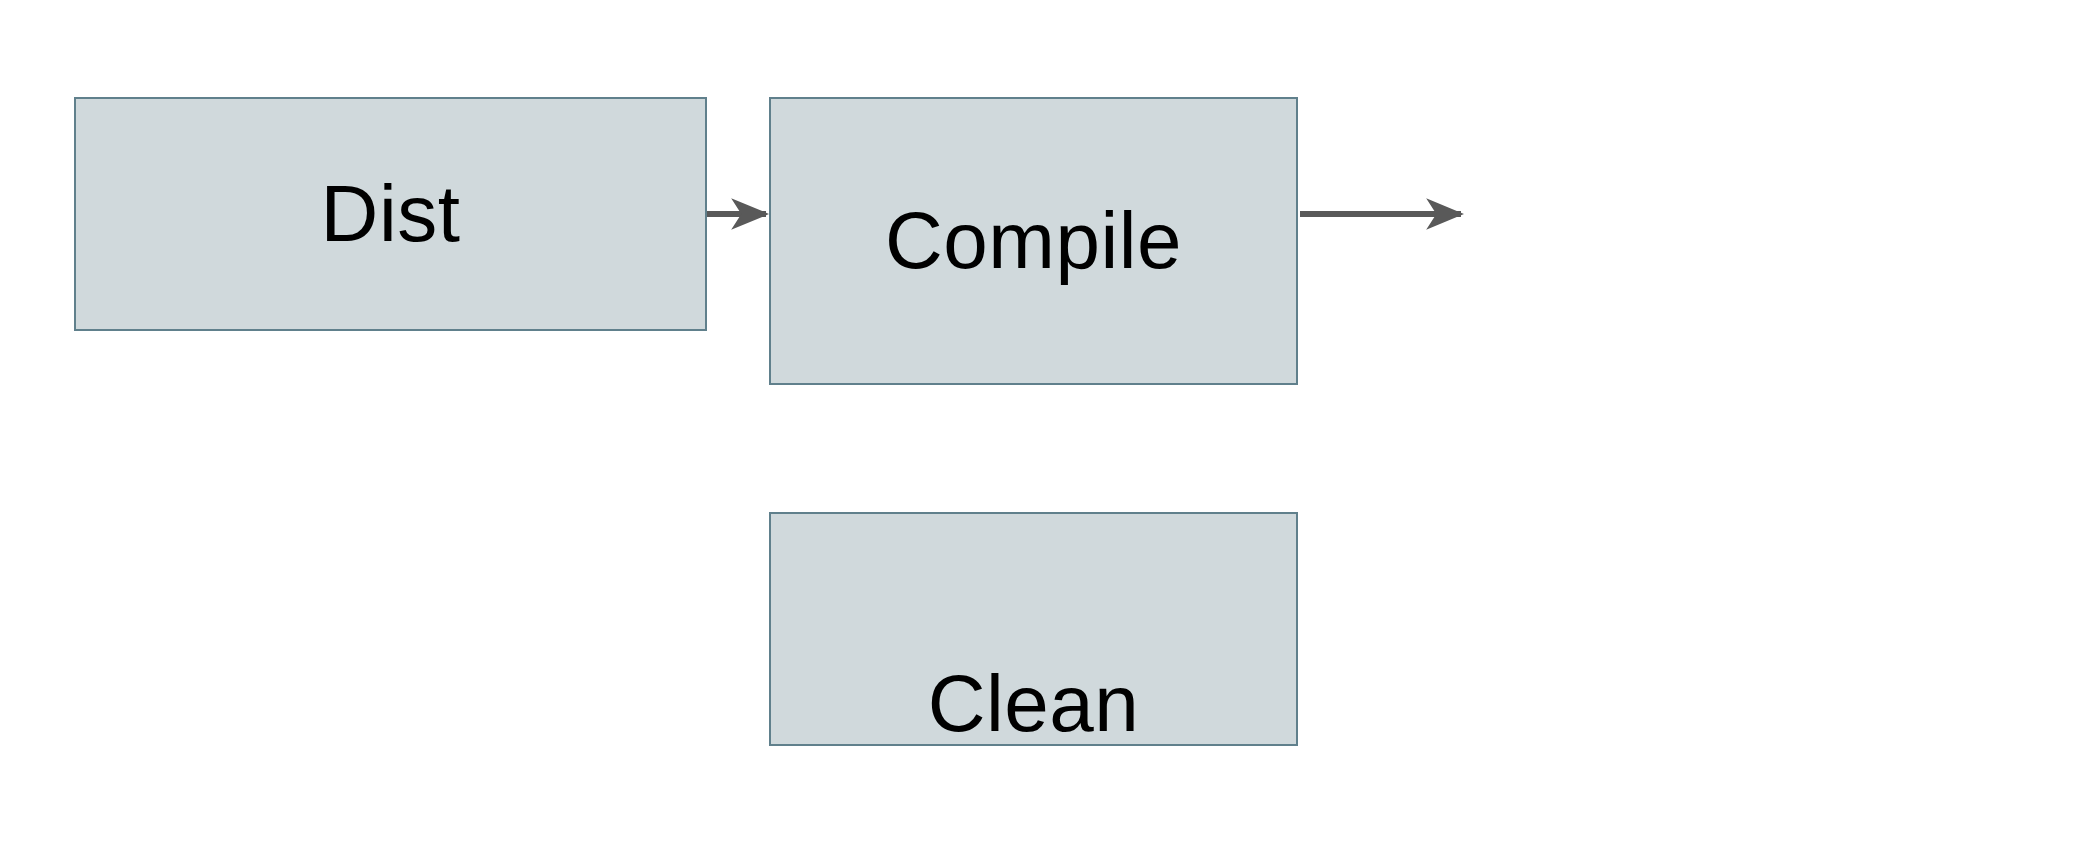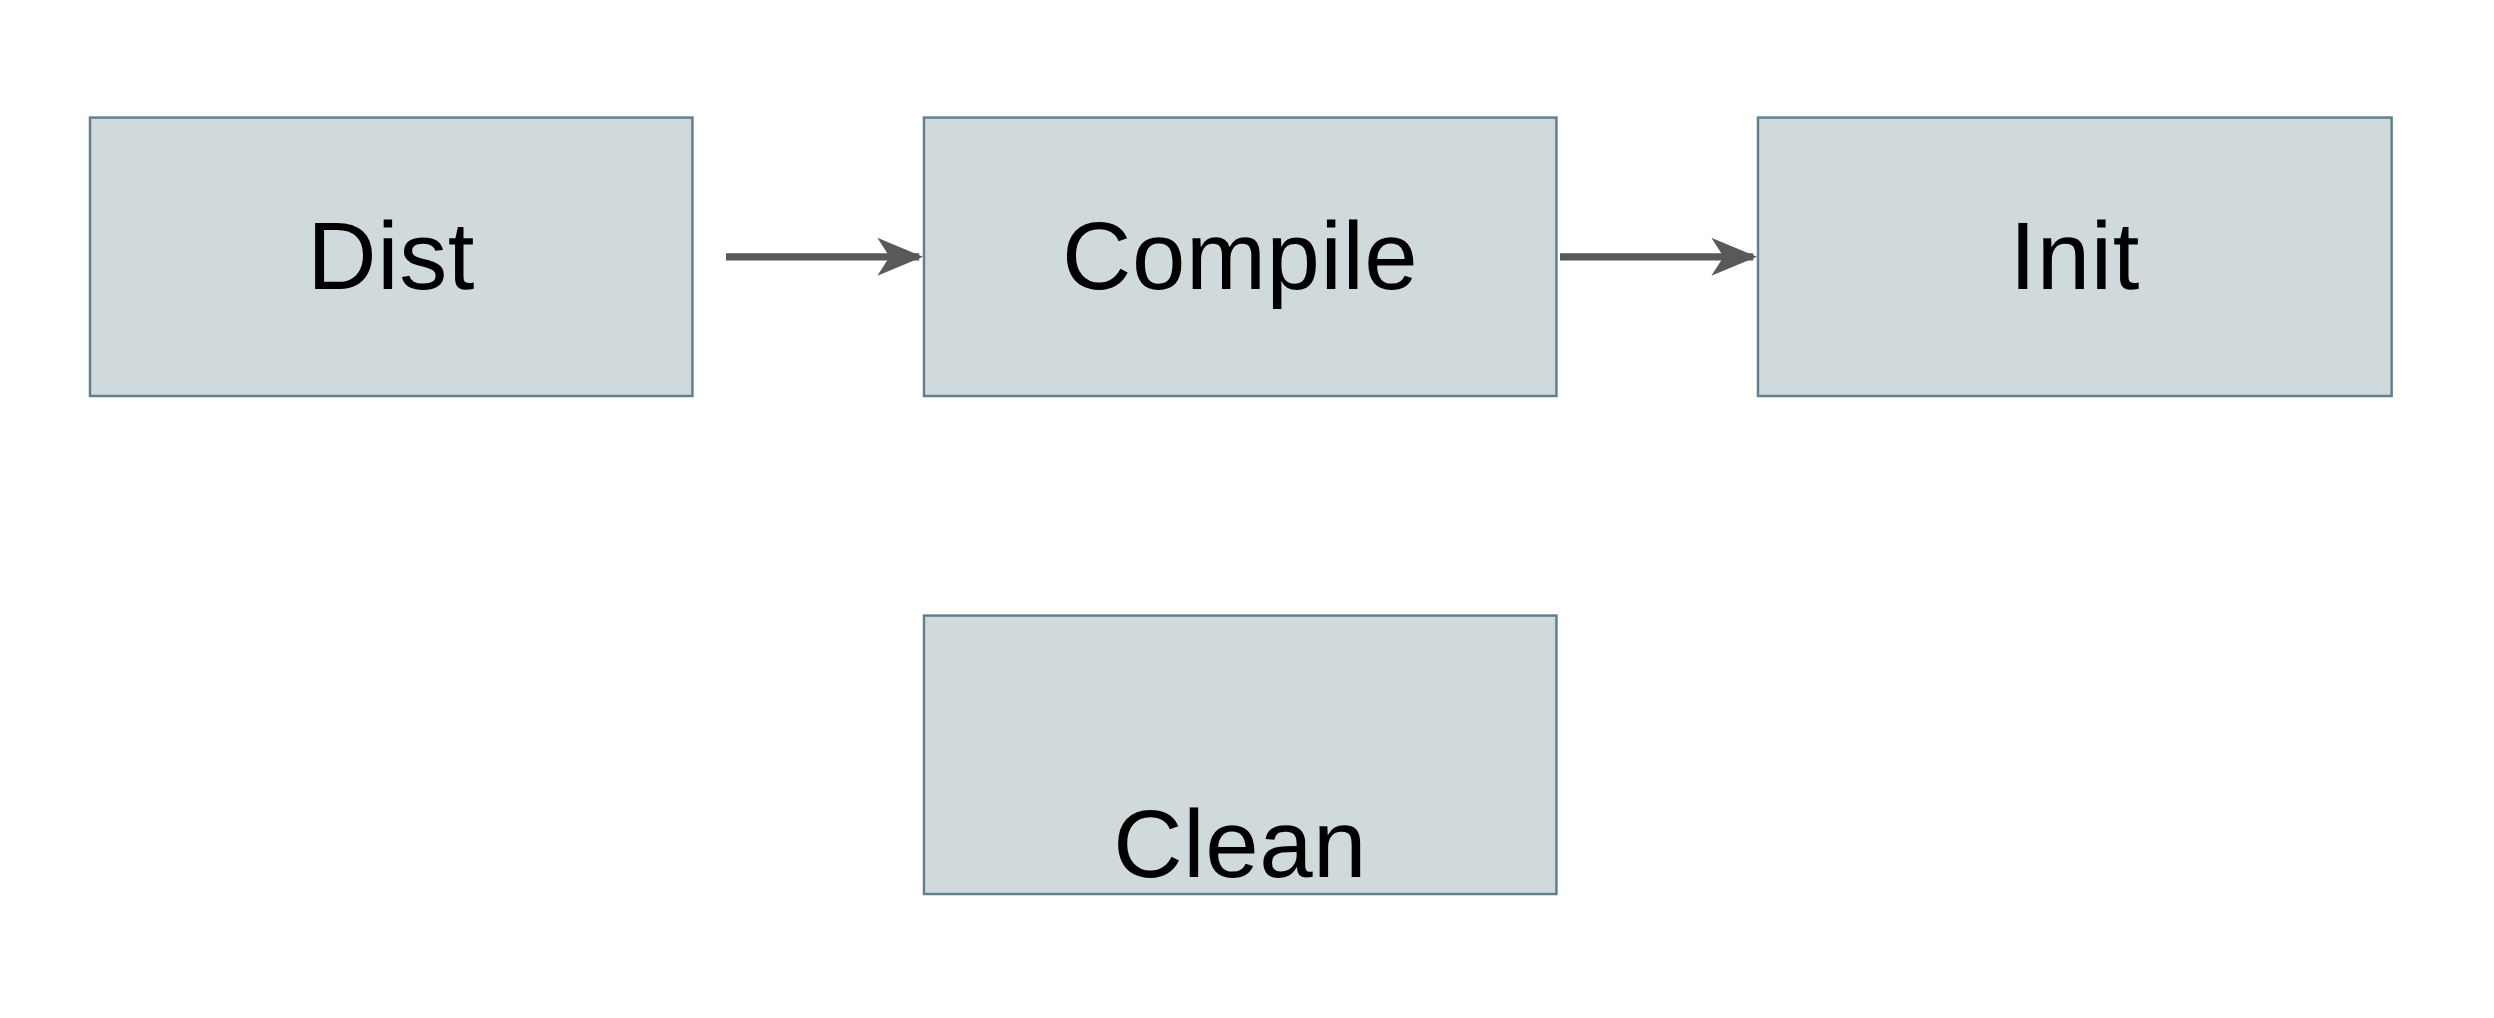--- a/index.html
+++ b/index.html
@@ -24,22 +24,22 @@
     align-items: center;
     justify-content: center;
   }
   .node .label {
     font-size: 80px;
     line-height: 1;
     color: var(--label-color, #000000);
     letter-spacing: 0.5px;
     white-space: nowrap;
   }
-  .node-dist    { left: 74px;   top: 97px;  width: 504px; height: 234px; }
-  .node-compile { left: 769px;  top: 97px;  width: 529px; height: 234px; }
+  .node-dist    { left: 74px;   top: 97px;  width: 633px; height: 234px; }
+  .node-compile { left: 769px;  top: 97px;  width: 529px; height: 288px; }
   .node-init    { left: 1464px; top: 97px;  width: 530px; height: 234px; }
   .node-clean   { left: 769px;  top: 512px; width: 529px; height: 234px; align-items: flex-end; }
   .edges {
     position: absolute;
     left: 0; top: 0;
     width: 2078px;
     height: 848px;
     pointer-events: none;
   }
   .edge-line {
@@ -70,21 +70,18 @@
   </svg>
 
   <div class="node node-dist">
     <span class="label">Dist</span>
   </div>
 
   <div class="node node-compile">
     <span class="label">Compile</span>
   </div>
 
-  <div class="node node-init">
-    <span class="label">Init</span>
-  </div>
 
   <div class="node node-clean">
     <span class="label">Clean</span>
   </div>
 
 </div>
 
 </body></html>

